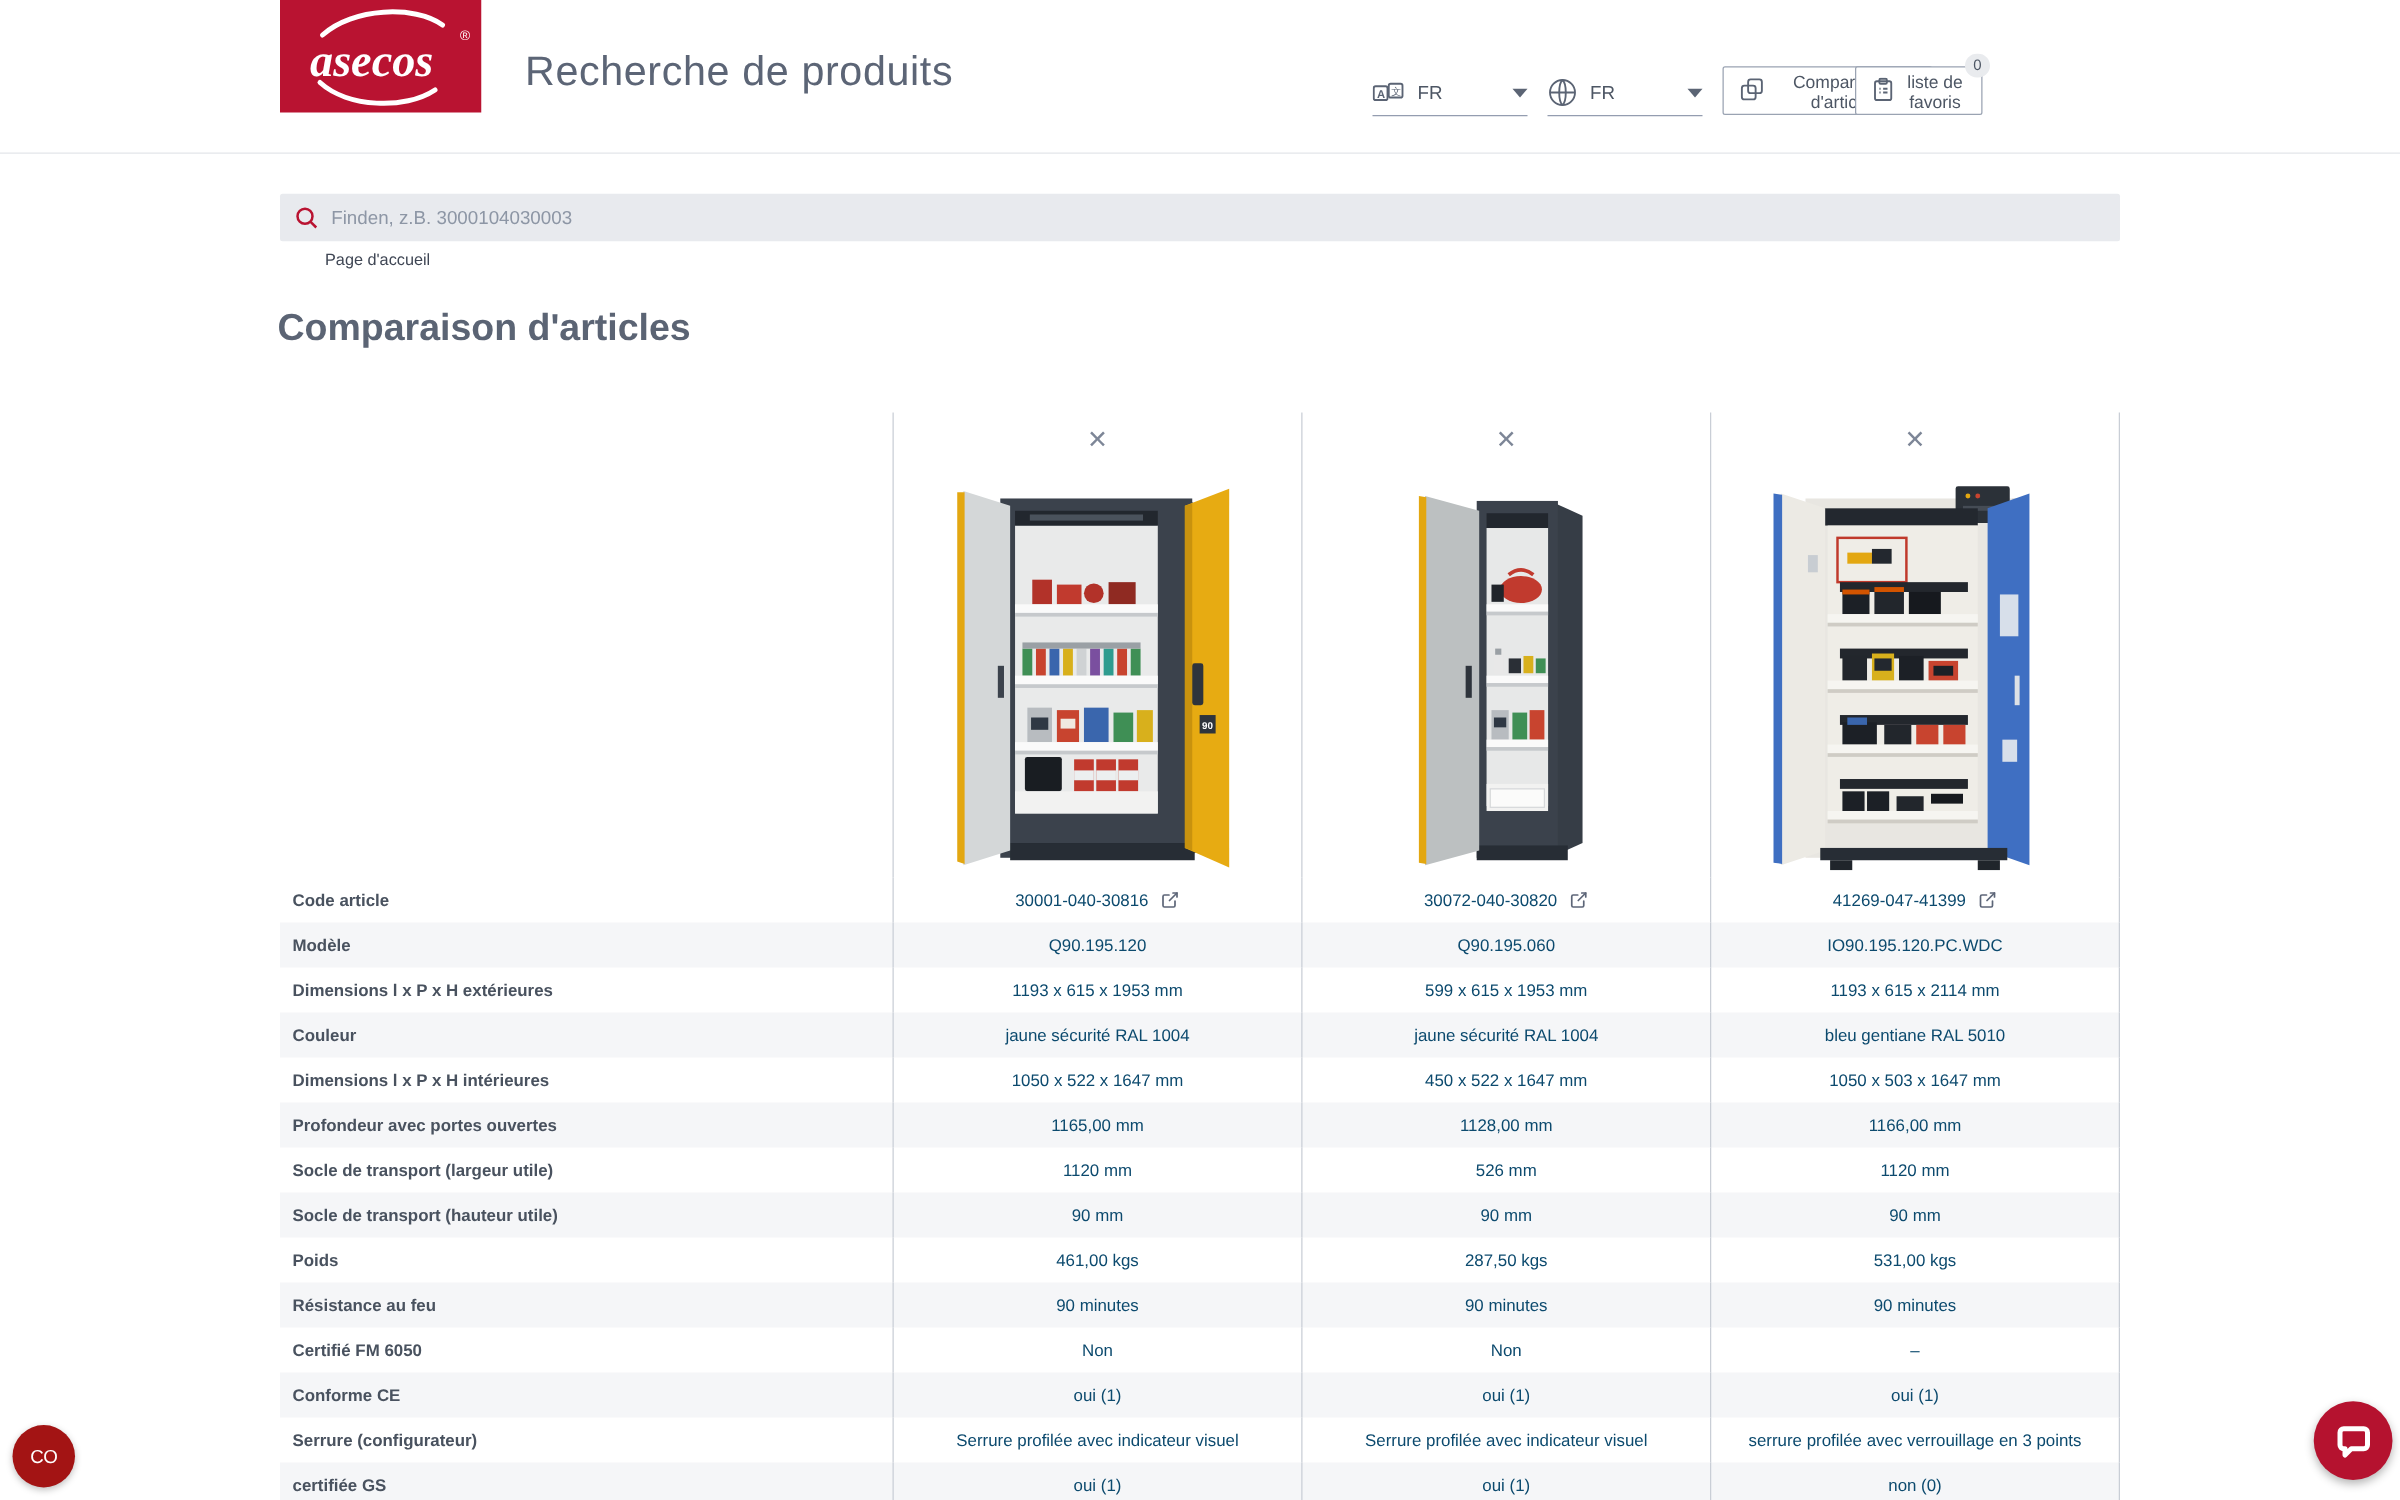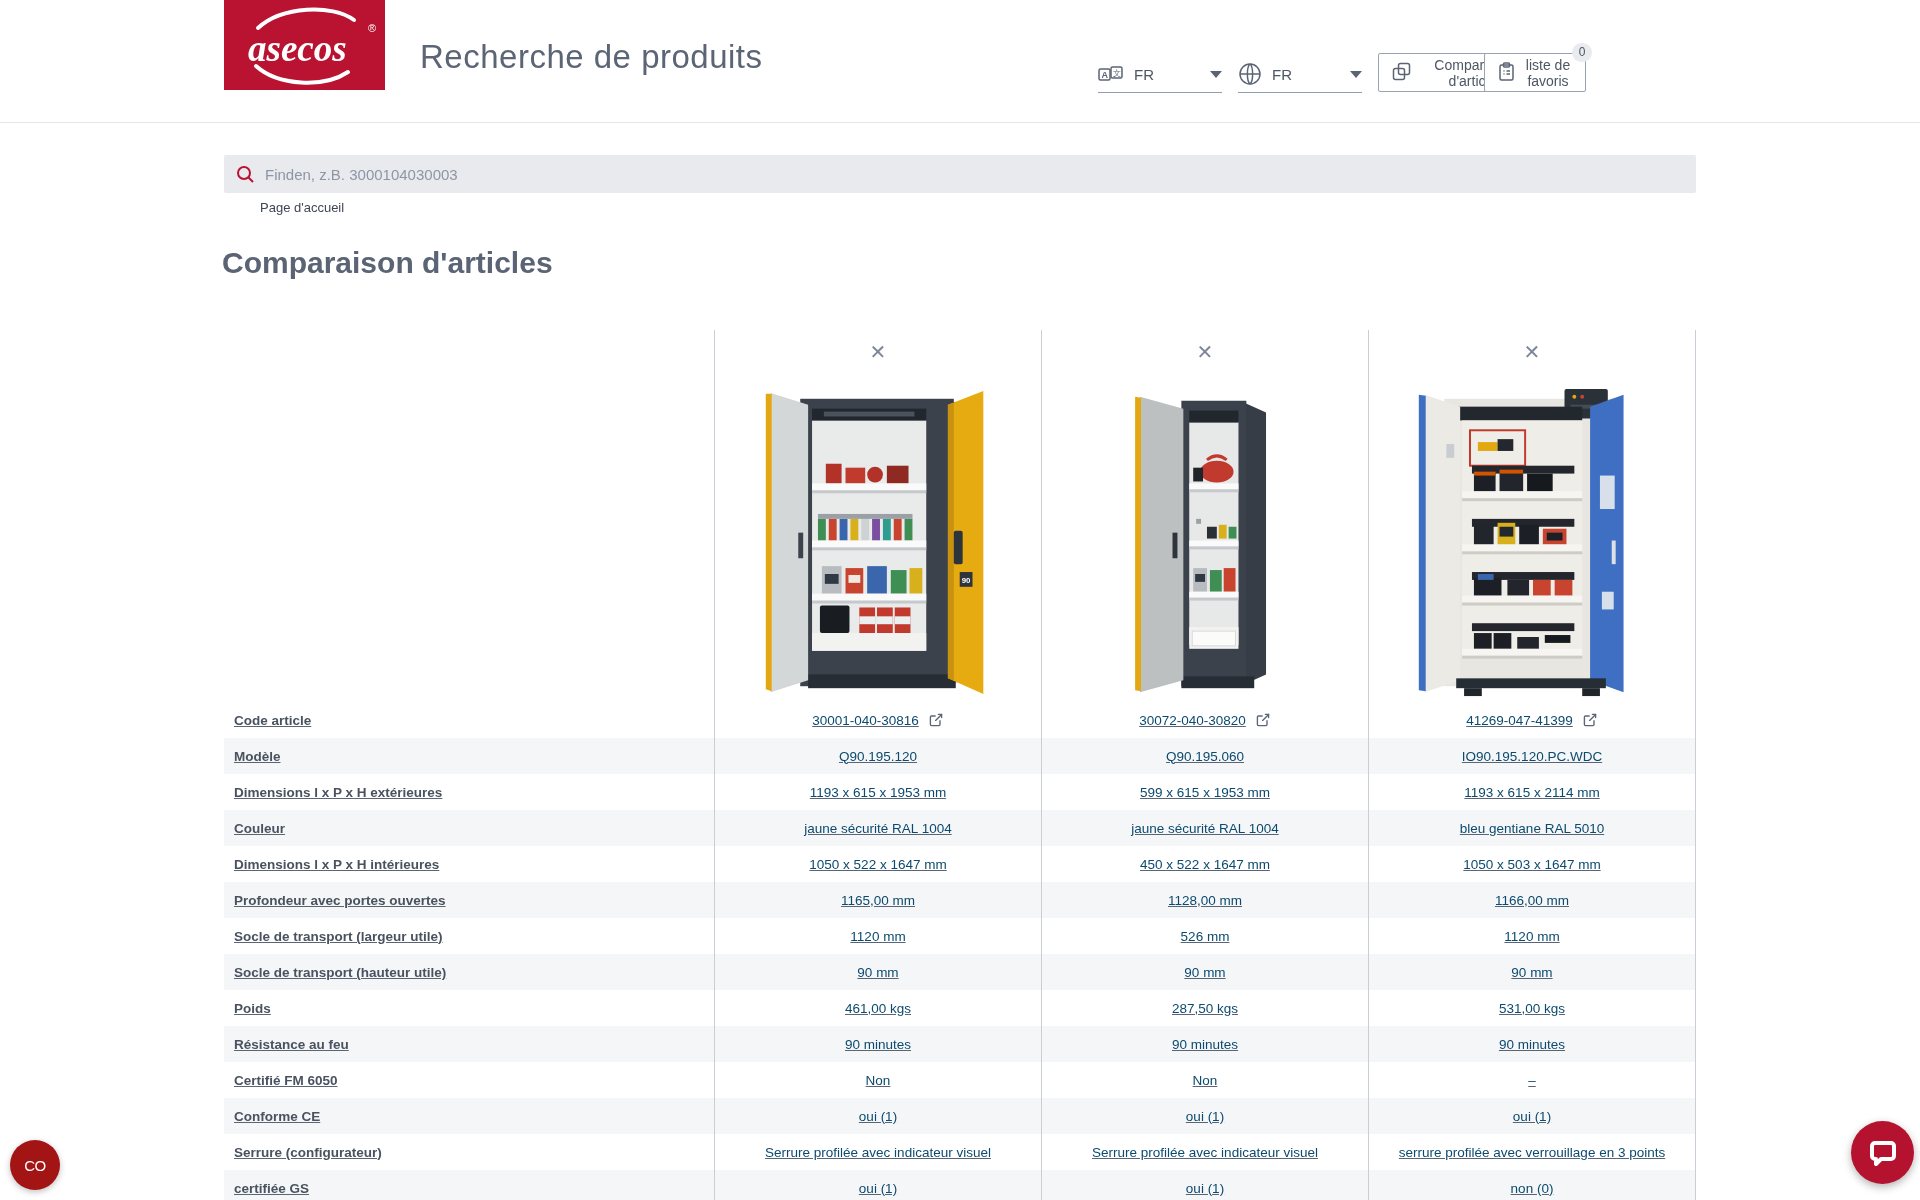--- a/index.html
+++ b/index.html
@@ -50,21 +50,21 @@
 
   
   .table-wrap{position:absolute;left:224px;top:330px;width:1472px;}
   .grid-cols{display:grid;grid-template-columns:490px 327px 327px 328px;}
   .product-row{height:372px;}
   .pcol{border-left:1px solid var(--border-gray);display:flex;flex-direction:column;align-items:center;padding-top:8px;}
   .pcol:last-child{border-right:1px solid var(--border-gray);}
   .close-btn{background:none;border:none;cursor:pointer;font-size:20px;color:#7d8697;line-height:1;padding:4px 8px;}
   .cab{margin-top:auto;margin-bottom:2px;display:block;}
 
-  .t-row{height:36px;align-items:stretch;text-decoration:underline;}
+  .t-row{height:36px;align-items:stretch;}
   .t-row.alt{background:var(--row-alt);}
   .t-label{display:flex;align-items:center;padding-left:10px;font-size:13.5px;font-weight:700;color:#49525f;}
   .t-val{border-left:1px solid var(--border-gray);display:flex;align-items:center;justify-content:center;
     font-size:13.5px;color:#0c4a6e;text-align:center;padding:0 4px;}
   .t-row .t-val:last-child{border-right:1px solid var(--border-gray);}
   .code-link{display:inline-flex;align-items:center;gap:9px;cursor:pointer;}
   .extlink{width:16px;height:16px;}
   .extlink path{stroke:#5d6678;stroke-width:1.7;fill:none;stroke-linecap:round;stroke-linejoin:round;}
 
   

